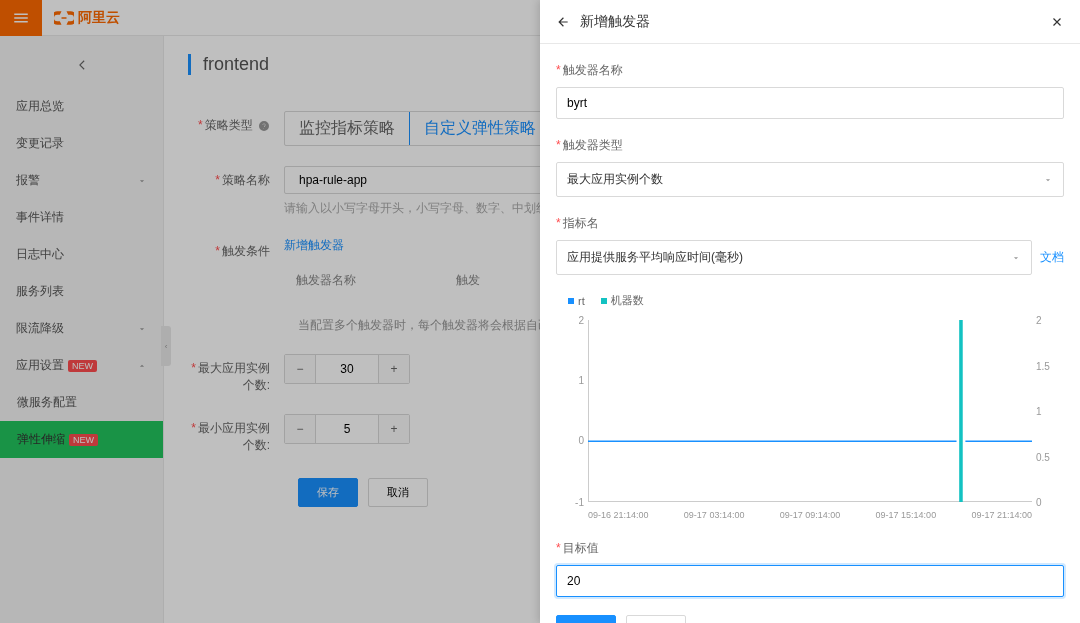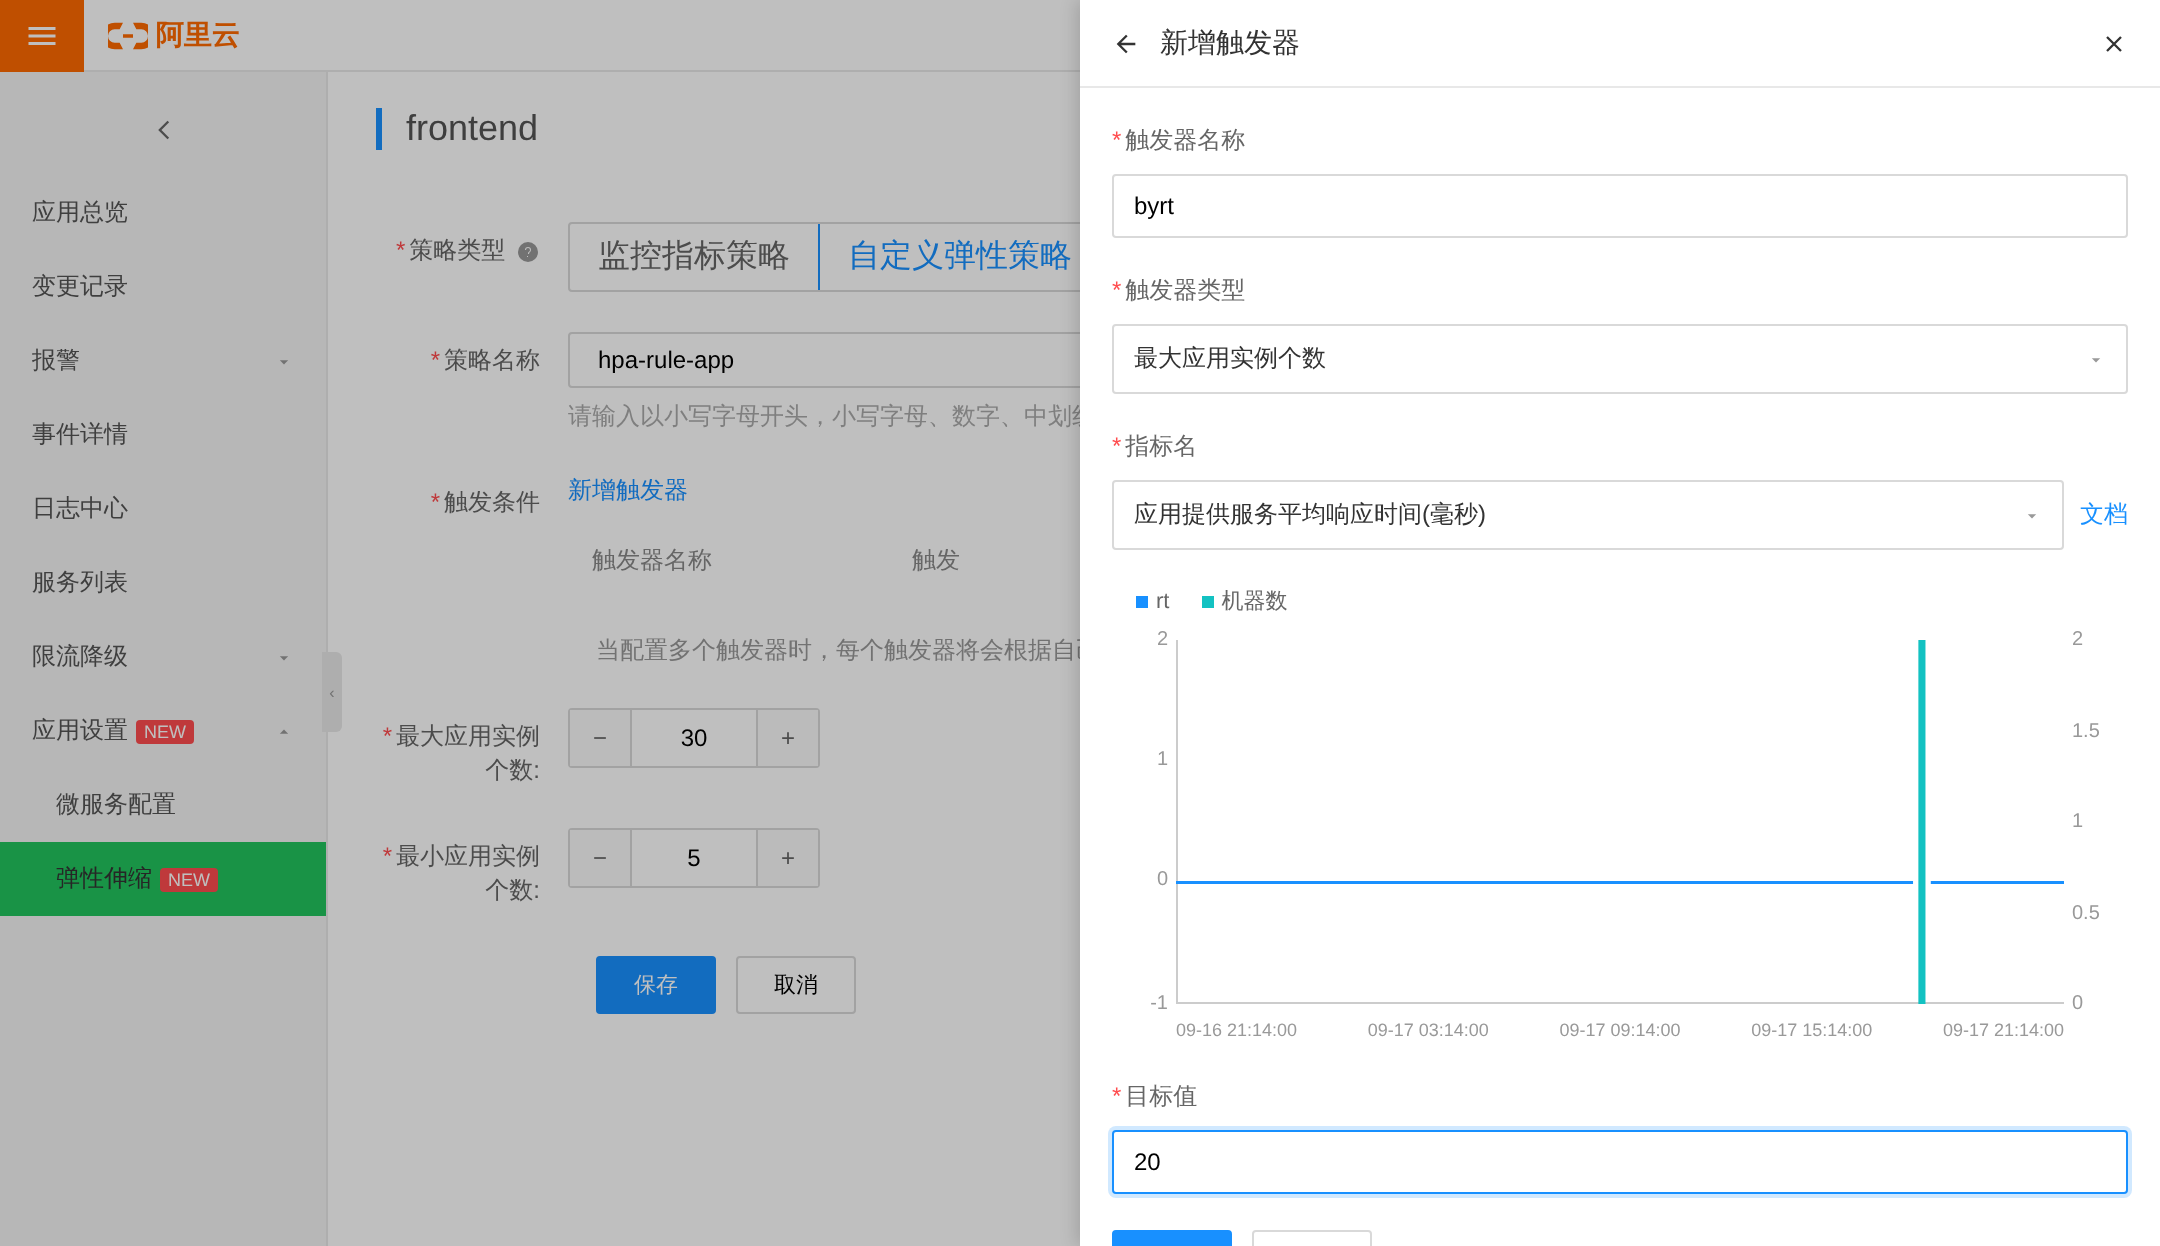--- a/index.html
+++ b/index.html
@@ -11,21 +11,21 @@
     .topbar-logo { display: flex; align-items: center; margin-left: 12px; color: #ff6a00; font-weight: 600; font-size: 14px; gap: 4px; }
     .topbar-search { margin-left: auto; display: flex; align-items: center; padding: 0 12px; color: #999; gap: 6px; }
     
     .main { display: flex; height: 587px; }
     
     .sidebar { width: 164px; background: #f5f5f5; border-right: 1px solid #e8e8e8; padding-top: 16px; position: relative; }
     .sidebar-back { display: flex; justify-content: center; padding: 6px 0 16px; }
     .sidebar-back svg { width: 14px; height: 14px; fill: #666; }
     .sidebar-item { padding: 10px 16px; font-size: 12px; color: #555; cursor: pointer; display: flex; align-items: center; justify-content: space-between; }
     .sidebar-item.active { background: #22c55e; color: #333; }
-    .sidebar-sub { padding-left: 28px; }
+    .sidebar-sub { padding-left: 17px; }
     .badge-new { background: #ff4d4f; color: #fff; font-size: 9px; padding: 1px 4px; border-radius: 2px; margin-left: 4px; }
     .sidebar-toggle { position: absolute; right: -8px; top: 290px; width: 10px; height: 40px; background: #e8e8e8; border-radius: 0 3px 3px 0; display: flex; align-items: center; justify-content: center; font-size: 8px; color: #999; }
     
     .content { flex: 1; padding: 18px 24px; overflow: auto; }
     .page-title { font-size: 18px; color: #555; border-left: 3px solid #1890ff; padding-left: 12px; margin-bottom: 36px; }
     
     .form-row { display: flex; align-items: flex-start; margin-bottom: 20px; }
     .form-label { width: 96px; text-align: right; padding-right: 14px; color: #666; padding-top: 6px; }
     .form-label .req { color: #ff4d4f; margin-right: 2px; }
     .form-label svg { width: 12px; height: 12px; fill: #999; vertical-align: middle; margin-left: 2px; }

